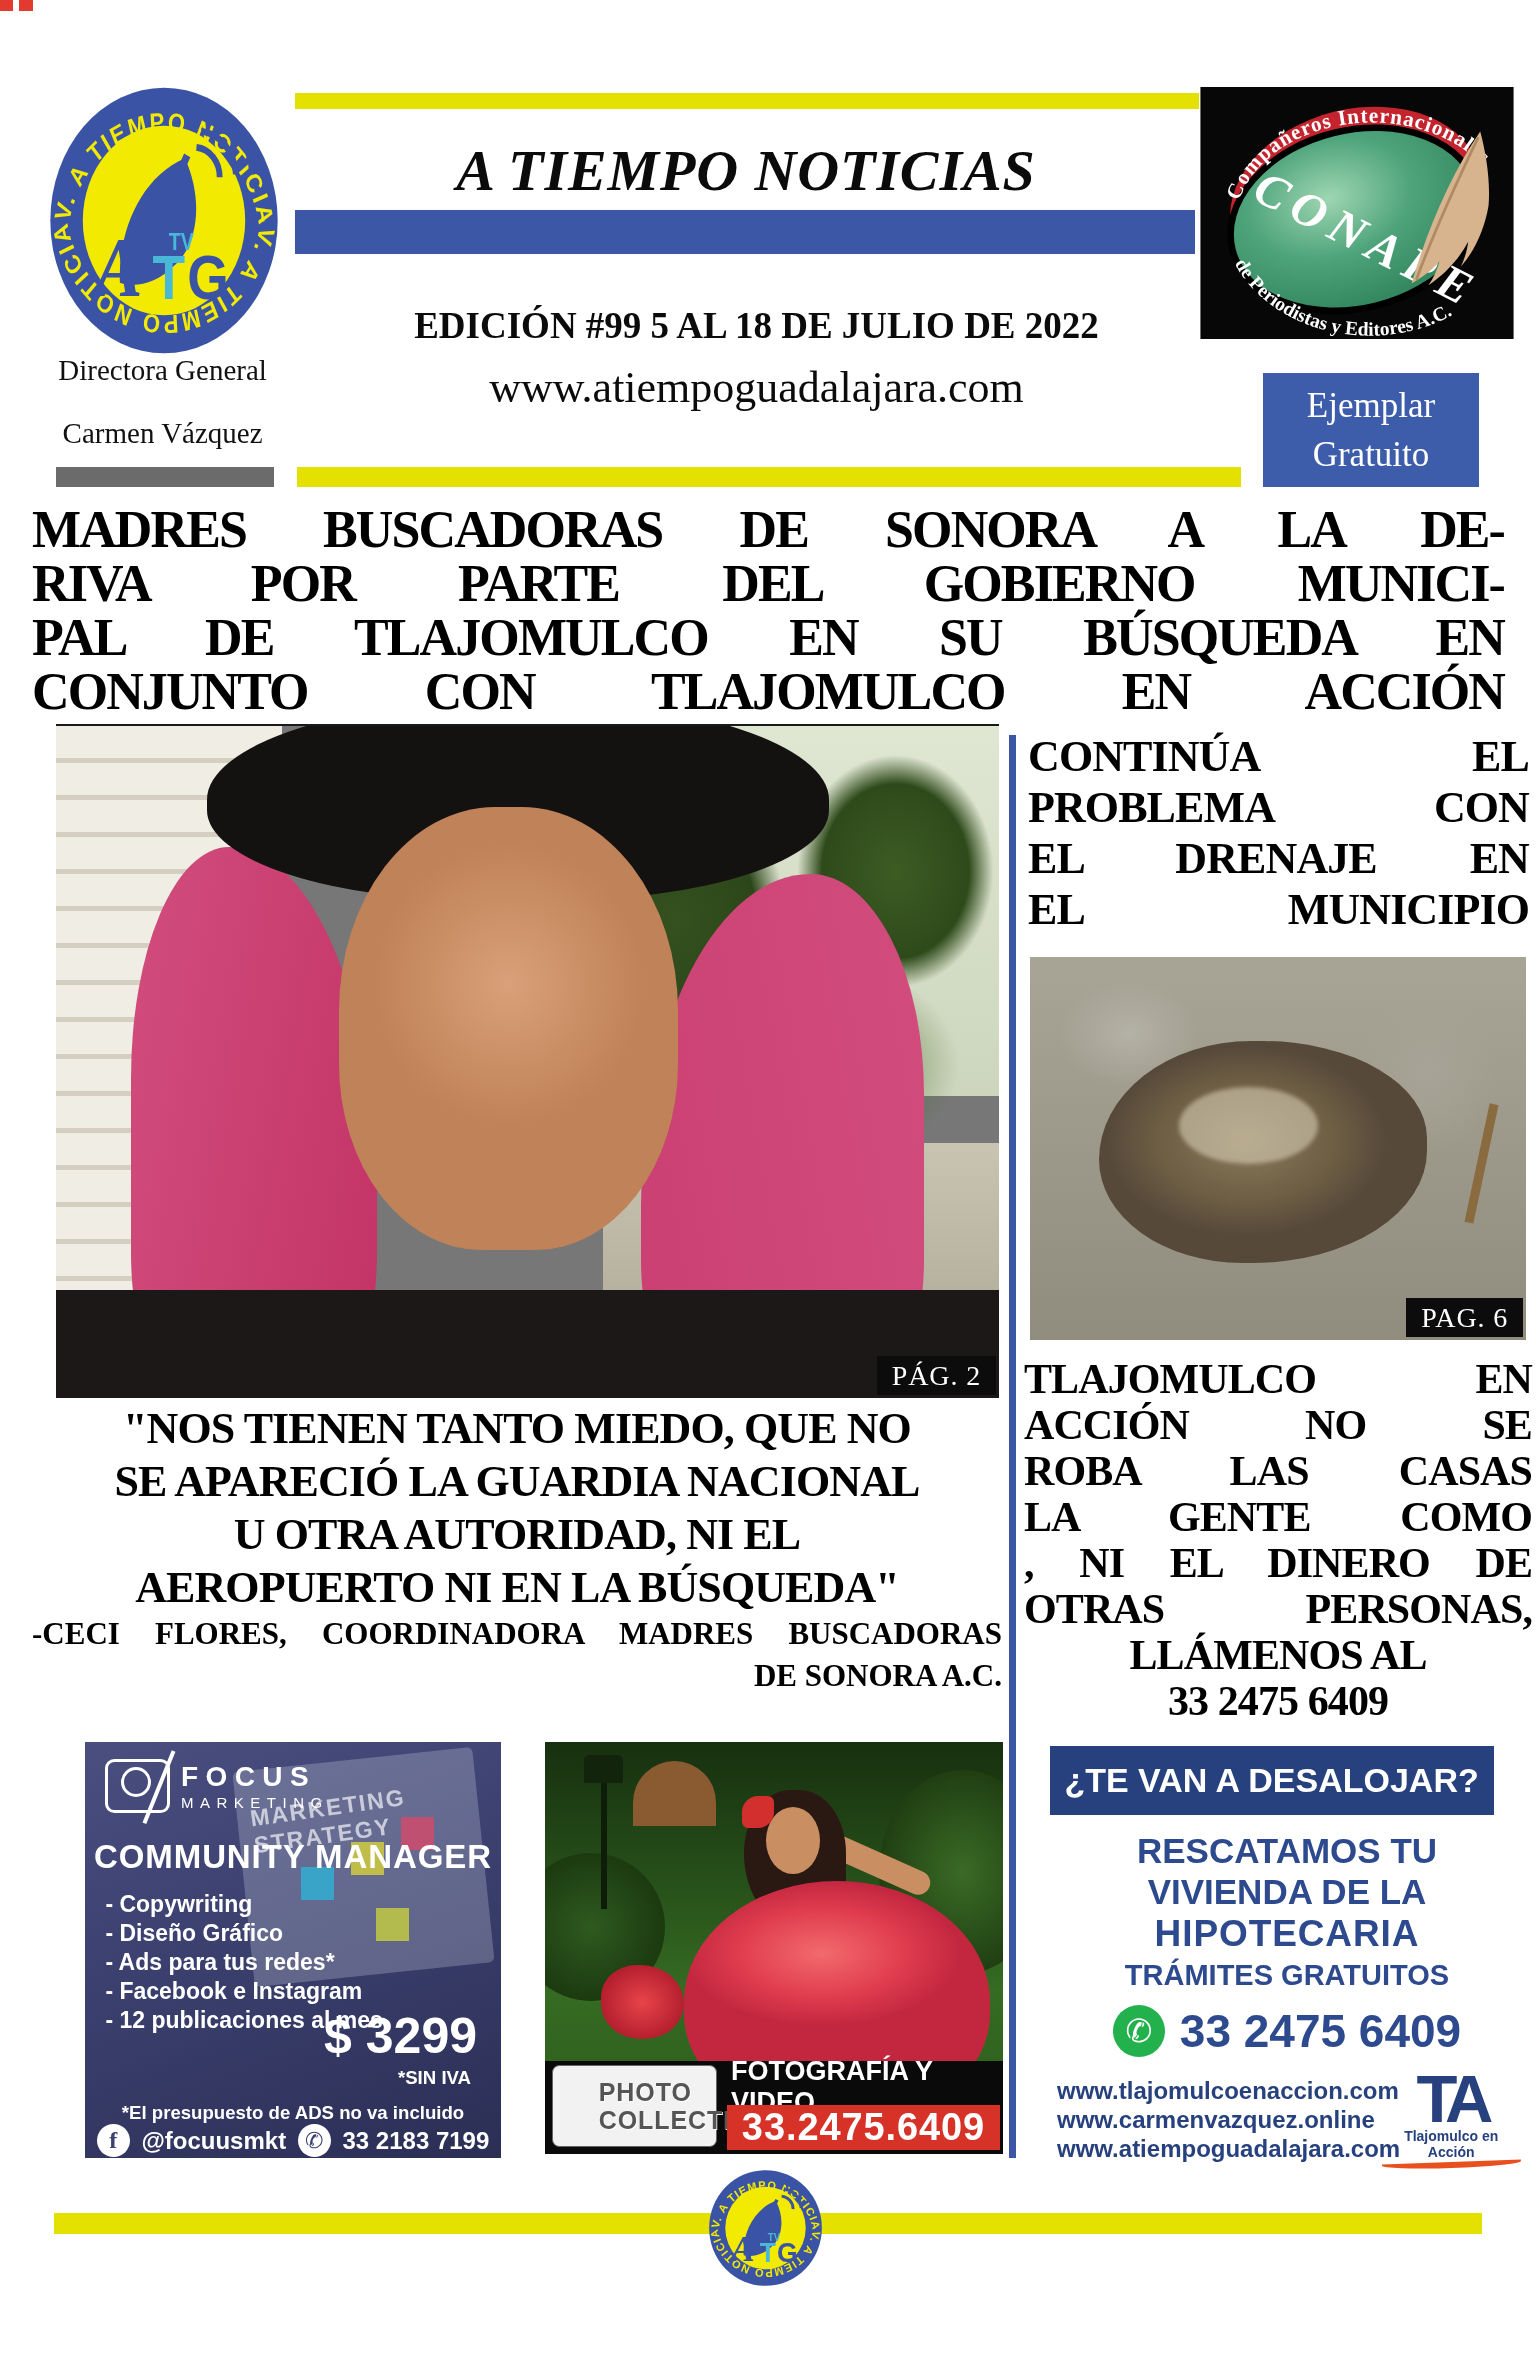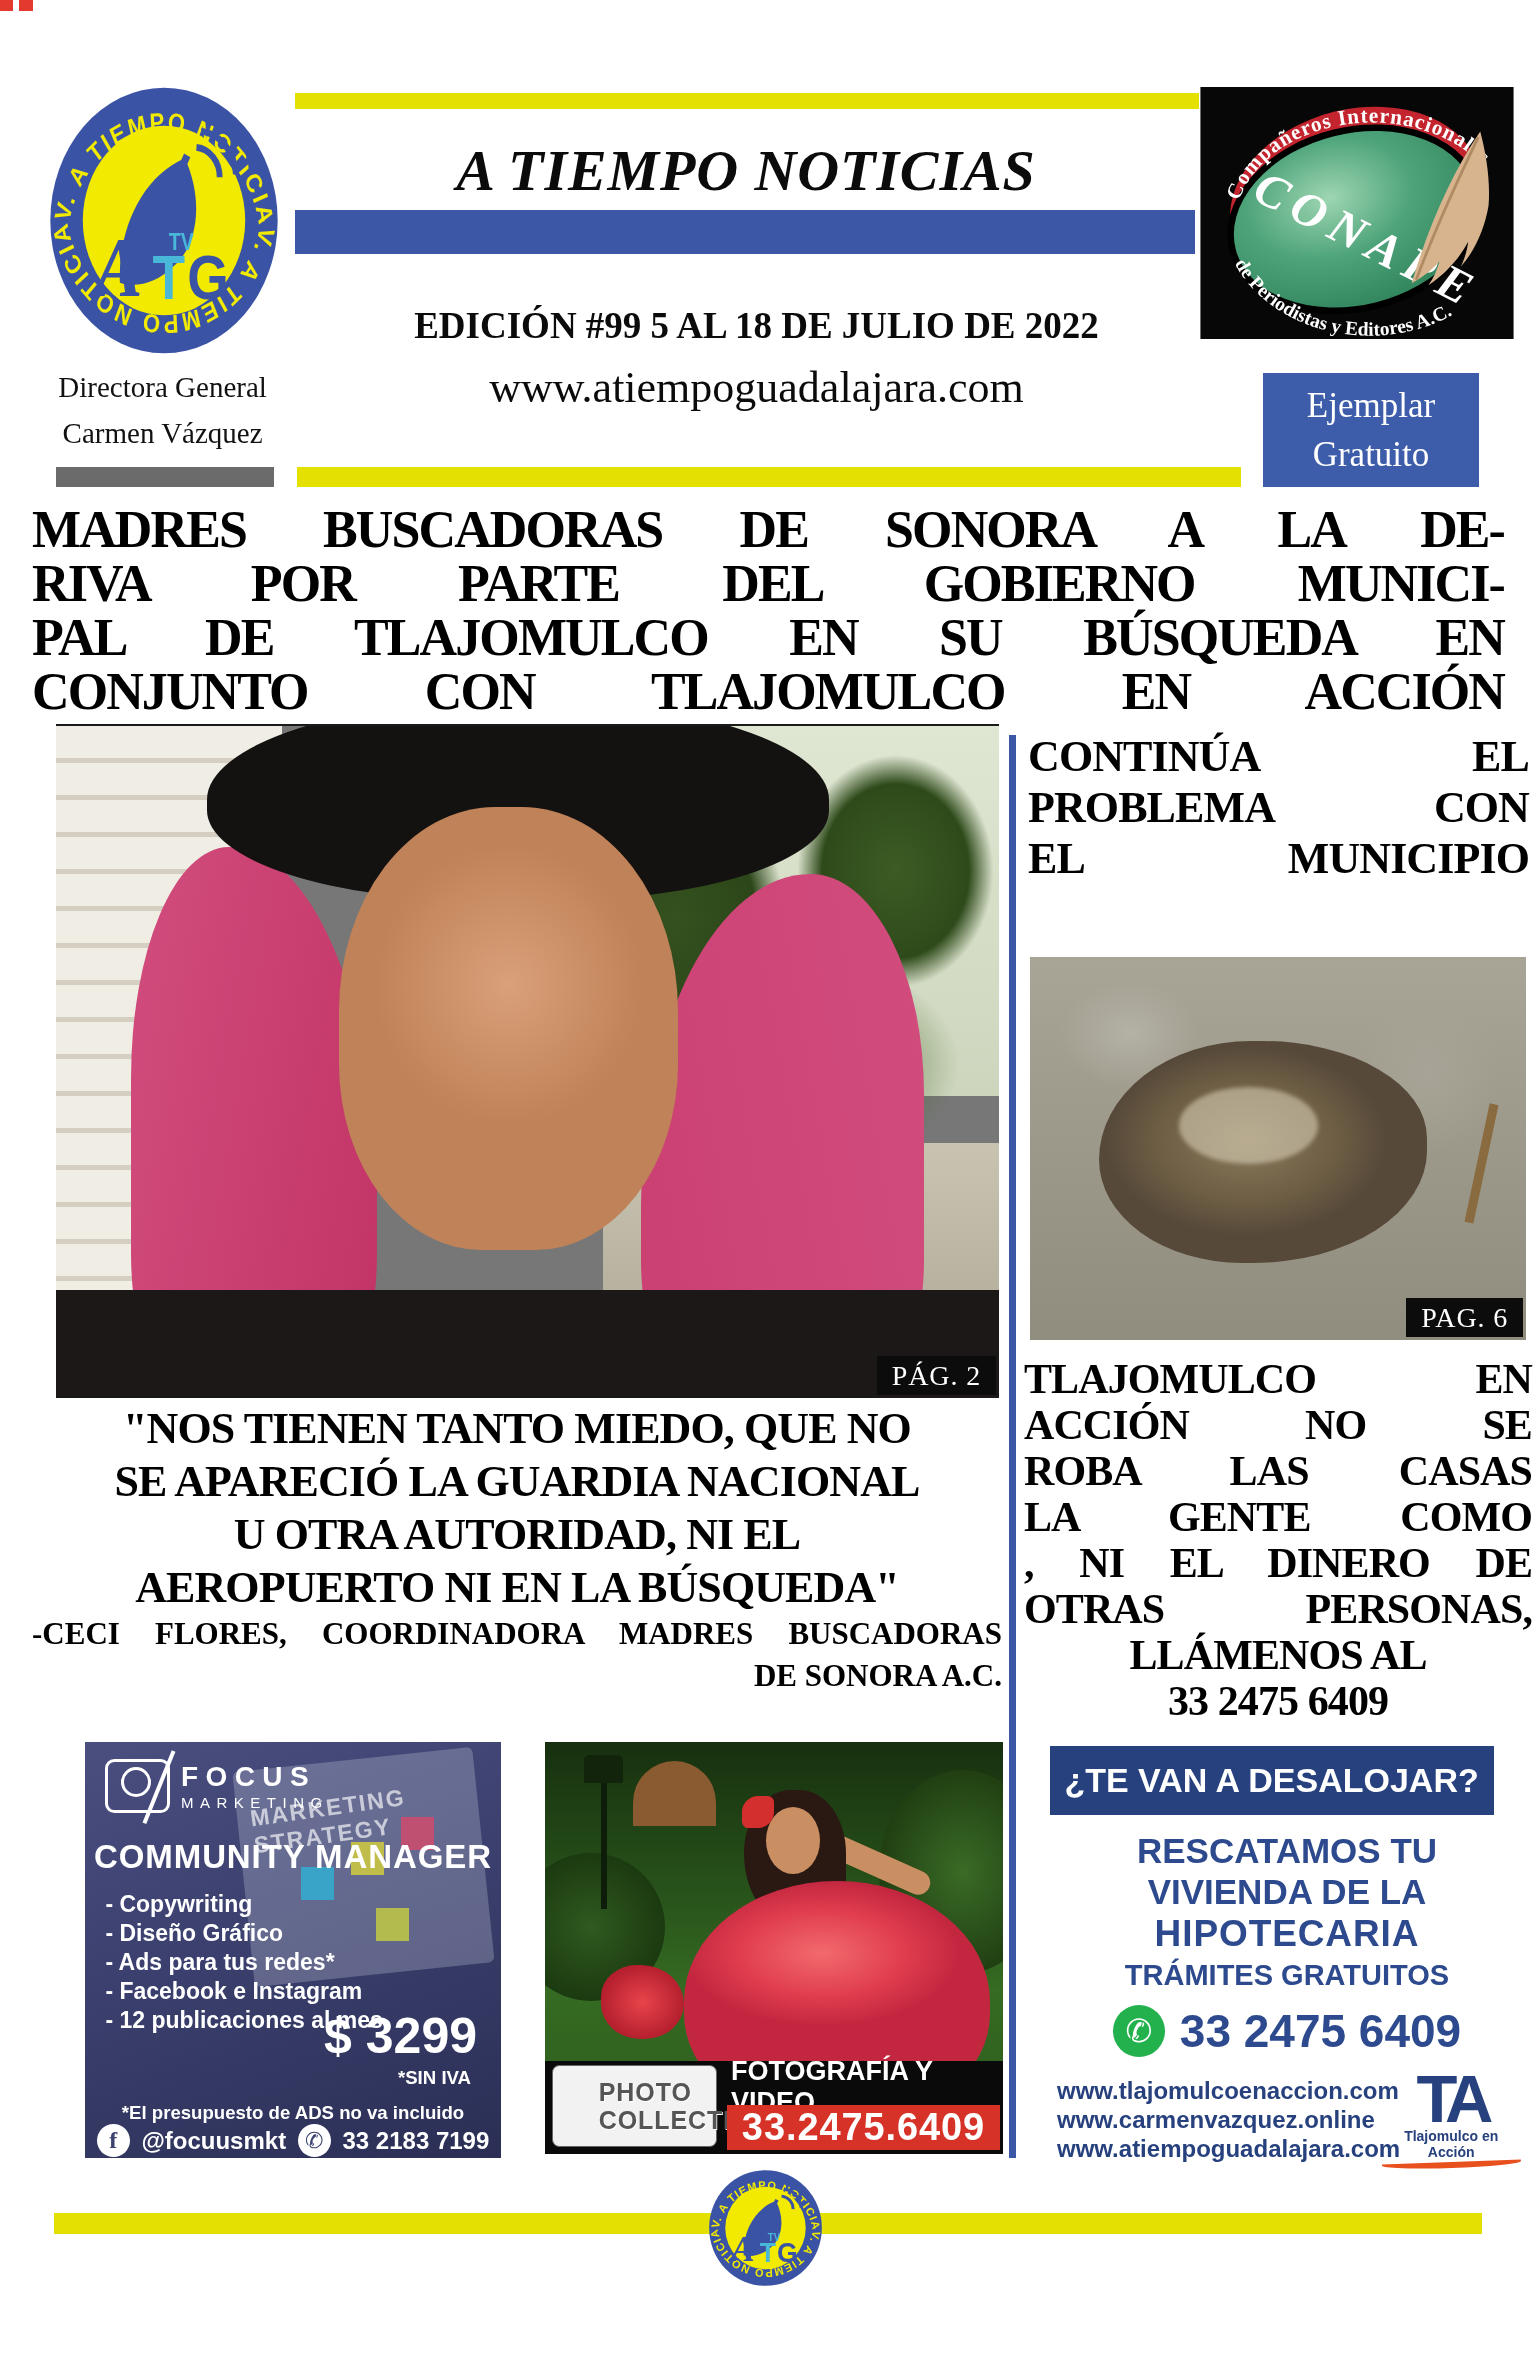--- a/index.html
+++ b/index.html
@@ -12,21 +12,21 @@
 
   
   .bar{position:absolute;}
   .bar-yellow{background:#e4e000;}
   .bar-blue{background:#3b57a6;}
   .bar-gray{background:#6b6b6b;}
   .masthead-title{left:295px;top:137px;width:902px;text-align:center;
      font-style:italic;font-weight:bold;font-size:58px;letter-spacing:0.9px;color:#0b0b0b;}
   .edition{left:325px;top:304px;width:863px;text-align:center;font-weight:bold;font-size:37px;color:#0b0b0b;letter-spacing:0px;}
   .website{left:325px;top:362px;width:863px;text-align:center;font-size:44px;color:#0b0b0b;}
-  .director-label{left:18.6px;top:354px;width:288px;text-align:center;font-size:29px;color:#111;margin-top:17px;}
+  .director-label{left:18.6px;top:354px;width:288px;text-align:center;font-size:29px;color:#111;}
   .director-name{left:18.6px;top:417px;width:288px;text-align:center;font-size:29px;color:#111;}
   .ejemplar{left:1263px;top:373px;width:216px;height:114px;background:#3d5dab;color:#fff;
      text-align:center;font-size:35px;line-height:49px;padding-top:8.3px;box-sizing:border-box;}
 
   
   .headline{left:32px;top:503px;width:1472px;}
   .headline div{font-weight:bold;font-size:52px;line-height:54px;letter-spacing:-1.9px;color:#000;
      text-align:justify;text-align-last:justify;}
 
   
@@ -239,20 +239,21 @@
     <div class="mp-face"></div>
     <div class="mp-body"></div>
     <div class="caption-box">PÁG. 2</div>
   </div>
 
   <div class="abs v-divider" style=""></div>
 
   <div class="abs r-headline">
     <div>CONTINÚA EL</div>
     <div>PROBLEMA CON</div>
+    <div>EL DRENAJE EN</div>
     <div>EL MUNICIPIO</div>
   </div>
 
   <div class="photo" style="left:1030px;top:957px;width:496px;height:383px;">
     <div class="ph-base"></div>
     <div class="ph-puddle"></div>
     <div class="ph-shine"></div>
     <div class="ph-stick"></div>
     <div class="caption-box">PAG. 6</div>
   </div>

